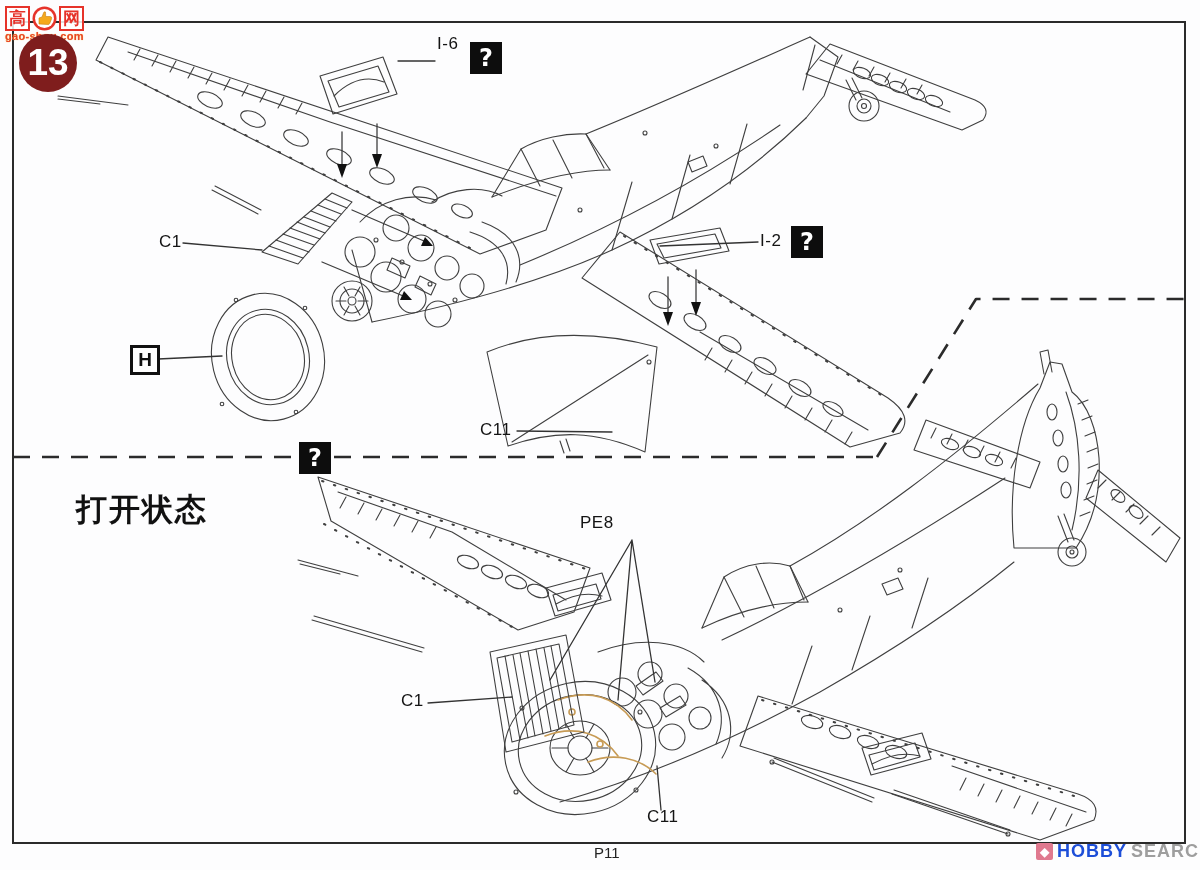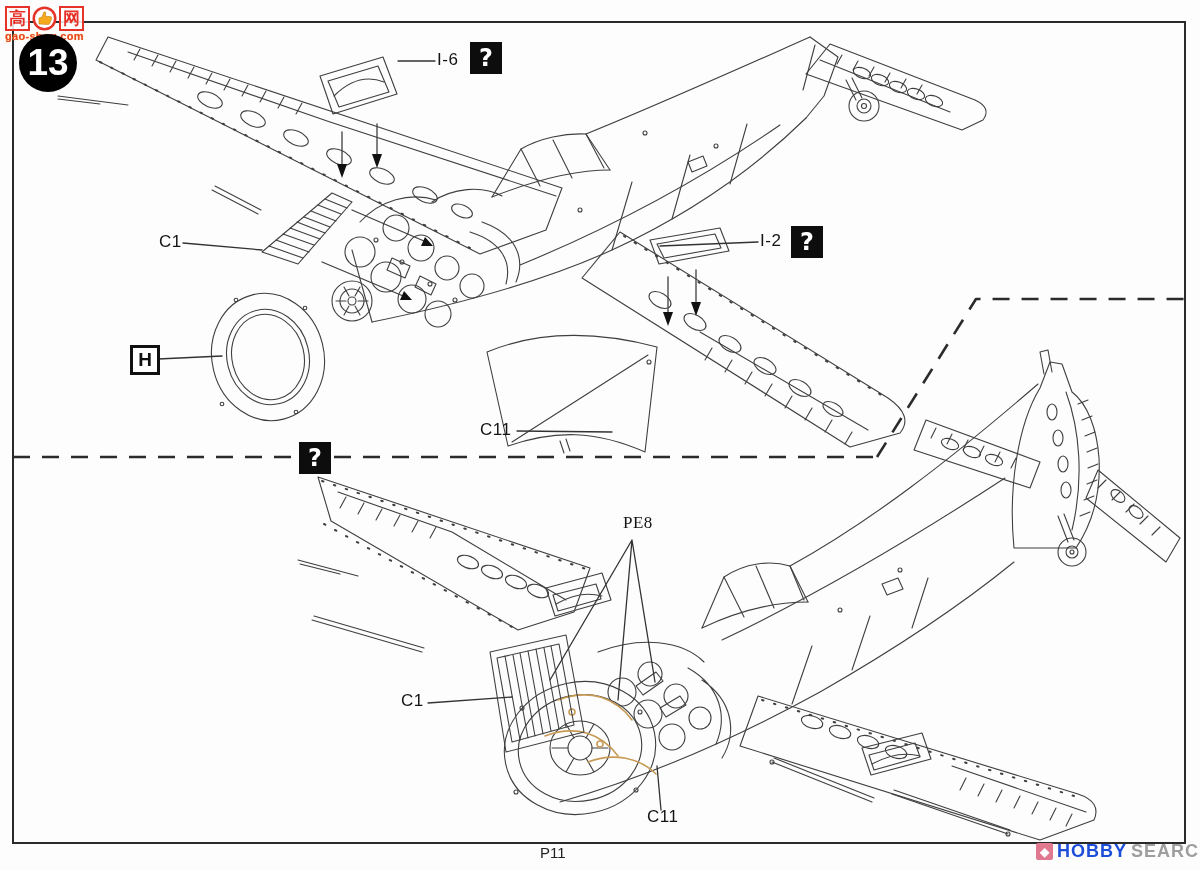--- a/index.html
+++ b/index.html
@@ -3,53 +3,53 @@
 <meta charset="utf-8">
 <style>
   html,body{margin:0;padding:0;background:#e9e9e9;}
   .page{position:relative;width:1200px;height:870px;background:#fdfdfe;overflow:hidden;
         font-family:"Liberation Sans",sans-serif;}
   .border-frame{position:absolute;left:12px;top:21px;width:1170px;height:819px;
         border:2px solid #2a2a2a;}
   svg.art{position:absolute;left:0;top:0;}
   
   .lbl{position:absolute;font-size:17px;color:#141414;letter-spacing:.5px;white-space:nowrap;}
-  .lbl-i6{left:437px;top:50px;}
+  .lbl-i6{left:437px;top:34px;}
   .lbl-c1-top{left:159px;top:232px;}
   .lbl-i5{left:760px;top:231px;}
   .lbl-c11-top{left:480px;top:420px;}
-  .lbl-pe8{left:623px;top:513px;font-family:Liberation Serif, serif;}
+  .lbl-pe8{left:580px;top:513px;}
   .lbl-c1-bot{left:401px;top:691px;}
   .lbl-c11-bot{left:647px;top:807px;}
   
   .qbox{position:absolute;width:32px;height:32px;background:#0d0d0d;color:#fff;
         display:flex;align-items:center;justify-content:center;
         font-size:24px;font-weight:bold;font-family:"DejaVu Sans",sans-serif;}
   .qbox-i6{left:470px;top:42px;}
   .qbox-i5{left:791px;top:226px;}
   .qbox-div{left:299px;top:442px;}
   .hbox{position:absolute;left:130px;top:345px;width:24px;height:24px;background:#fff;
         border:3px solid #111;color:#111;display:flex;align-items:center;justify-content:center;
         font-size:19px;font-weight:bold;}
   
   .open-state{position:absolute;left:76px;top:489px;font-size:31px;font-weight:bold;color:#111;
         letter-spacing:2px;}
   
   .step-badge{position:absolute;left:19px;top:34px;width:58px;height:58px;border-radius:50%;
-        background:#000000;color:#fff;display:flex;align-items:center;justify-content:center;
+        background:#7f1d1d;color:#fff;display:flex;align-items:center;justify-content:center;
         font-size:37px;font-weight:bold;}
   
   .gs-logo{position:absolute;left:5px;top:5px;width:80px;}
   .gs-row{display:flex;align-items:center;gap:1px;}
   .gs-char{width:21px;height:21px;border:2px solid #e6332a;color:#e6332a;font-weight:bold;
         font-size:17px;line-height:21px;text-align:center;background:rgba(255,255,255,.85);}
   .gs-domain{font-size:11px;font-weight:bold;color:#e8442a;letter-spacing:.3px;margin-top:-2px;
         text-shadow:0 0 1px #f7b52c;}
   
-  .page-num{position:absolute;left:540px;top:844px;font-size:15px;color:#222;}
+  .page-num{position:absolute;left:594px;top:844px;font-size:15px;color:#222;}
   .hobby{position:absolute;left:1036px;top:841px;display:flex;align-items:center;gap:4px;}
   .hobby .hs-logo{width:17px;height:17px;background:#e0798f;border-radius:2px;color:#fff;
         font-size:12px;font-weight:bold;display:flex;align-items:center;justify-content:center;}
   .hobby .w1{font-size:18px;font-weight:bold;color:#1d4ed8;letter-spacing:1px;}
   .hobby .w2{font-size:18px;font-weight:bold;color:#9e9e9e;letter-spacing:1px;}
 </style>
 </head>
 <body>
 
 <div class="page">
@@ -337,20 +337,21 @@
   <div class="hbox">
     <span>H</span>
   </div>
 
   <div class="lbl lbl-c11-top">C11</div>
 
   <div class="qbox qbox-div">
     <span>?</span>
   </div>
 
+  <div class="open-state">打开状态</div>
 
   <div class="lbl lbl-pe8">PE8</div>
   <div class="lbl lbl-c1-bot">C1</div>
   <div class="lbl lbl-c11-bot">C11</div>
 
   <div class="page-num">P11</div>
 
   <div class="hobby">
     <div class="hs-logo">◆</div>
     <span class="w1">HOBBY</span>

